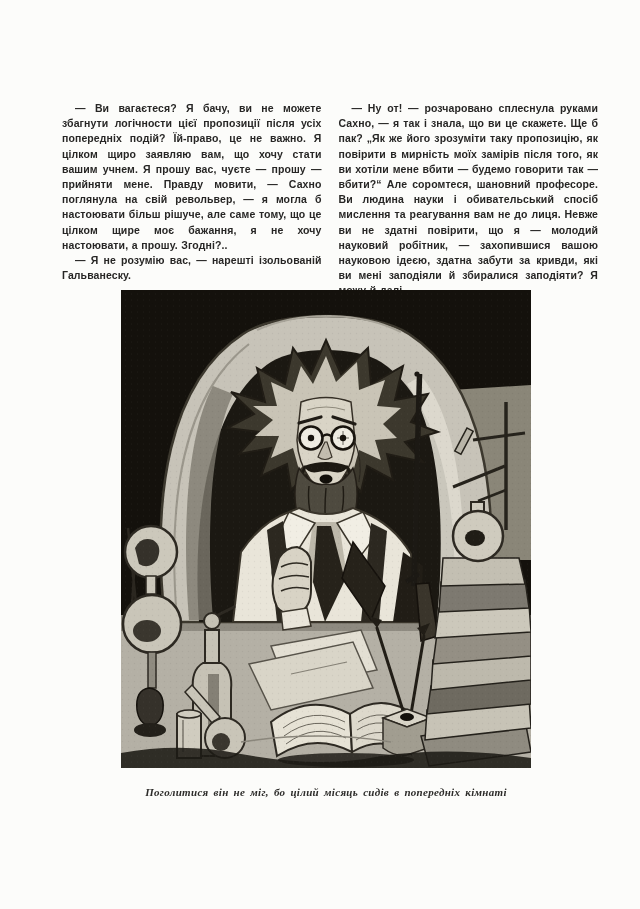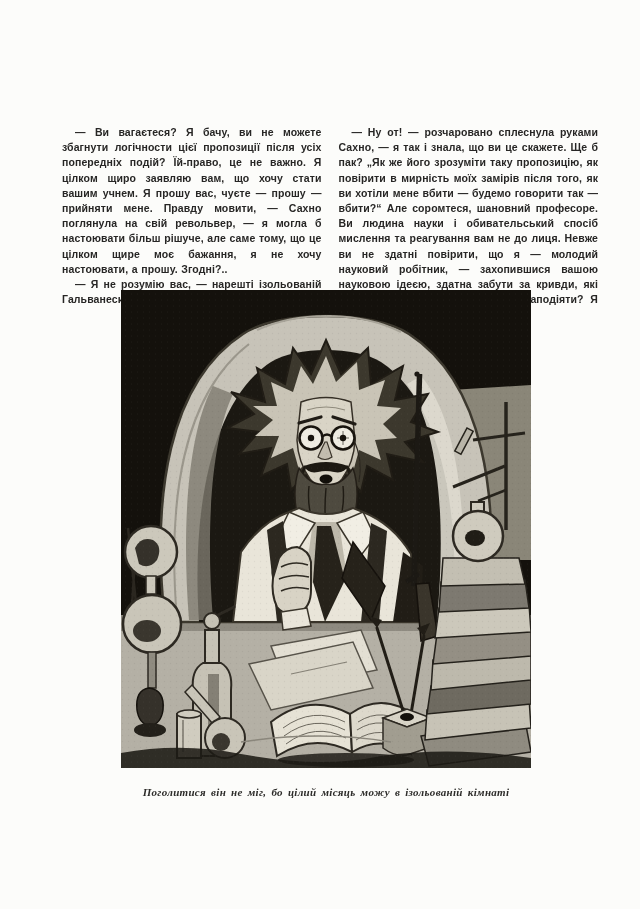--- a/index.html
+++ b/index.html
@@ -3,21 +3,21 @@
 <meta charset="utf-8">
 <style>
   html,body{margin:0;padding:0;background:#e8e8e6;}
   .page{
     position:relative;width:640px;height:909px;margin:0 auto;
     background:#fcfcfa;overflow:hidden;
     font-family:"Liberation Sans",sans-serif;
   }
   .text-columns{
     position:absolute;left:62px;top:101px;width:536px;
-    display:flex;gap:17px;margin-top:24px;
+    display:flex;gap:17px;
   }
   .col{width:260px;}
   .col p{
     margin:0;
     font-weight:700;
     font-size:10.5px;
     line-height:15.2px;
     color:#272625;
     text-align:justify;
     text-indent:13px;
@@ -235,15 +235,15 @@
       </g>
       <defs>
         <pattern id="grain" width="6" height="6" patternUnits="userSpaceOnUse">
           <circle cx="1.5" cy="1.5" r="0.7" fill="#000" opacity="0.10"></circle>
           <circle cx="4.5" cy="4" r="0.6" fill="#fff" opacity="0.10"></circle>
         </pattern>
       </defs>
     </svg>
   </figure>
 
-  <div class="caption">Поголитися він не міг, бо цілий місяць можу в ізольованій кімнаті</div>
+  <div class="caption">Поголитися він не міг, бо цілий місяць сидів в попередніх кімнаті</div>
 
 </div>
 
 </body></html>

